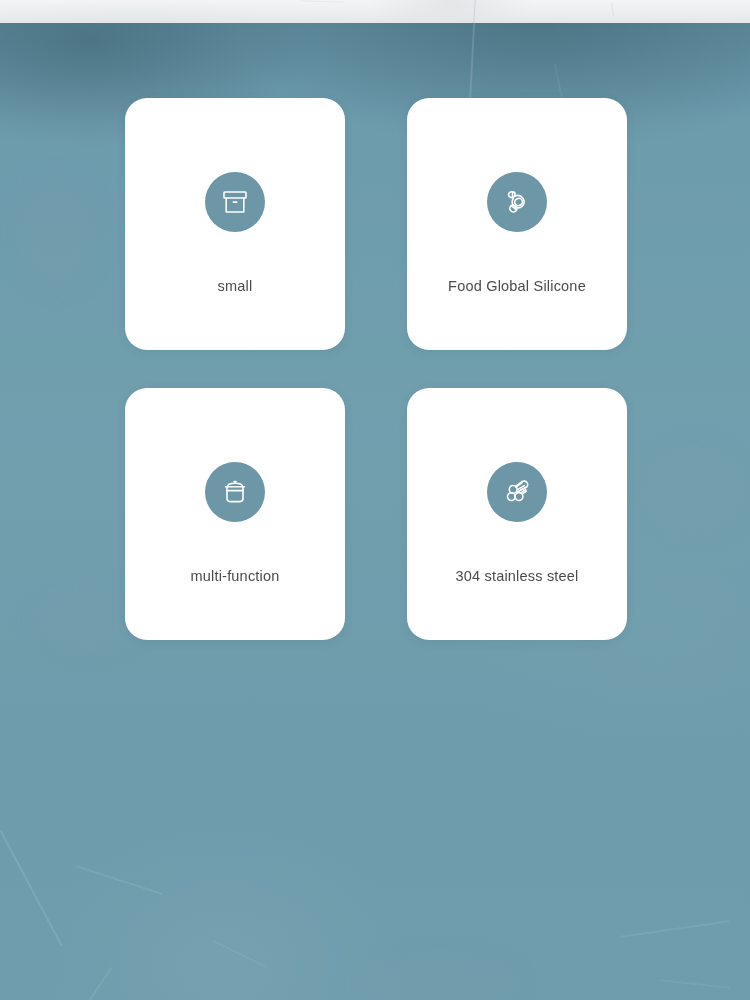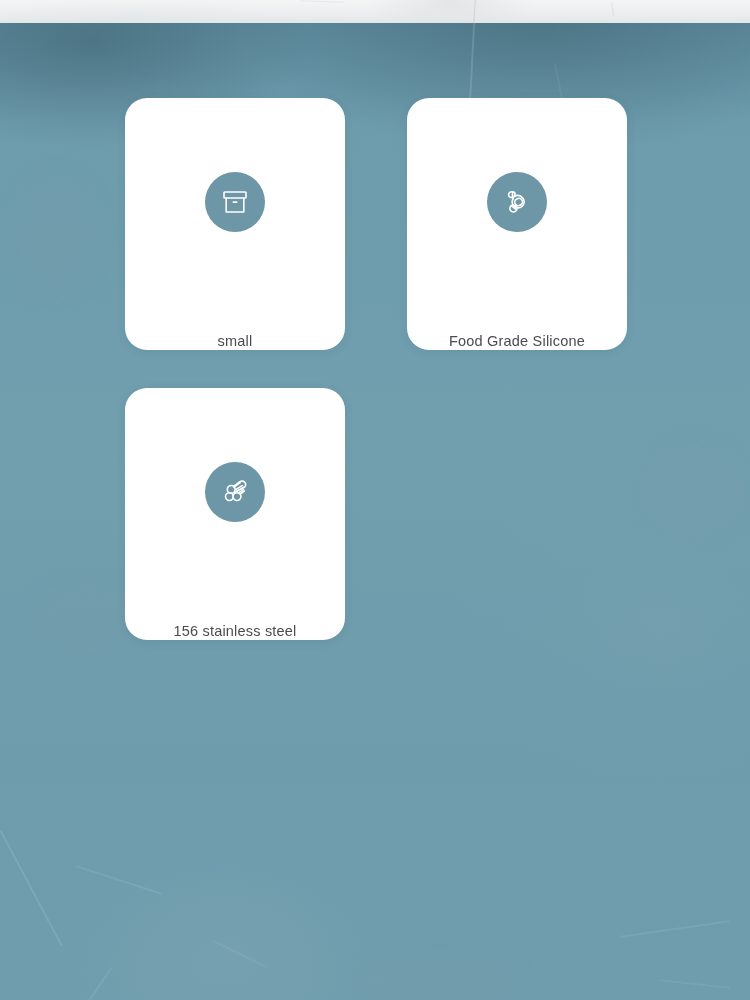--- a/index.html
+++ b/index.html
@@ -91,21 +91,20 @@
   .card {
     position: relative;
     width: 220px;
     height: 252px;
     background: #ffffff;
     border-radius: 22px;
     box-shadow: 0 2px 10px rgba(40,70,84,0.10);
     display: flex;
     flex-direction: column;
     align-items: center;
-    justify-content: space-between;
   }
 
   .icon-circle {
     width: 60px;
     height: 60px;
     border-radius: 50%;
     background: #6d96a6;
     margin-top: 74px;
     display: flex;
     align-items: center;
@@ -180,36 +179,49 @@
       <div class="icon-circle">
         <svg width="34" height="34" viewBox="0 0 34 34">
           <path d="M12.6 6.8 C10 6.4 8.2 8 8.6 10.2 C8.9 11.9 10.6 12.8 12.4 12.4"></path>
           <path d="M12.4 12.4 C13.9 12 15.2 10.6 15.1 8.9 C15 7.6 14 6.9 12.6 6.8 Z"></path>
           <path d="M14.2 11.6 C17.2 9.9 20.6 10.4 22.7 12.9 C24.9 15.5 24.6 19.2 22 21.4 C19.5 23.6 15.8 23.3 13.7 20.8 C11.8 18.6 11.9 15.5 13.4 13.2"></path>
           <ellipse cx="18.6" cy="17" rx="3.9" ry="3.6" transform="rotate(-22 18.6 17)"></ellipse>
           <path d="M11.2 20.6 C9.3 22.3 9.4 25 11.5 26.4 C13.4 27.6 15.8 26.8 16.6 24.8"></path>
           <path d="M16.6 24.8 C17.2 23.2 16.6 21.5 15.1 20.7 C13.8 20 12.3 20.2 11.2 20.6 Z"></path>
         </svg>
       </div>
-      <div class="card-label">Food Grade Silicone</div>
-    </div>
-
+      <div class="card-label">Food Global Silicone</div>
+    </div>
+
+    <div class="card">
+      <div class="icon-circle">
+        <svg width="34" height="34" viewBox="0 0 34 34">
+          <path d="M16 6.6 L18 6.6"></path>
+          <path d="M17 6.8 L17 8.2"></path>
+          <path d="M9.4 11.8 C9.4 9.6 12.8 8.2 17 8.2 C21.2 8.2 24.6 9.6 24.6 11.8"></path>
+          <path d="M7.6 11.8 L26.4 11.8"></path>
+          <path d="M9 11.8 L9 23.6 C9 25.4 10.3 26.6 12 26.6 L22 26.6 C23.7 26.6 25 25.4 25 23.6 L25 11.8"></path>
+          <path d="M9 15.6 L25 15.6"></path>
+        </svg>
+      </div>
+      <div class="card-label">multi-function</div>
+    </div>
 
     <div class="card">
       <div class="icon-circle">
         <svg width="34" height="34" viewBox="0 0 34 34">
           <circle cx="13.2" cy="14.4" r="3.9"></circle>
           <circle cx="11.4" cy="21.6" r="3.9"></circle>
           <circle cx="19.0" cy="21.6" r="3.9"></circle>
           <path d="M15.6 11.4 L21.6 6.9 C23.6 5.4 26.3 6.0 27.3 8.0 C28.2 9.8 27.4 11.9 25.6 12.8 L17.0 17.1"></path>
           <path d="M16.0 12.2 L22.2 7.6"></path>
           <path d="M17.6 14.6 L24.3 10.6"></path>
           <path d="M18.4 16.4 L25.4 12.4"></path>
           <path d="M22.2 19.0 L26.4 16.0"></path>
           <path d="M20.6 18.0 L25.6 14.6"></path>
         </svg>
       </div>
-      <div class="card-label">156 stainless steel</div>
+      <div class="card-label">304 stainless steel</div>
     </div>
 
 
   </div>
 </div>
 
 </body></html>

